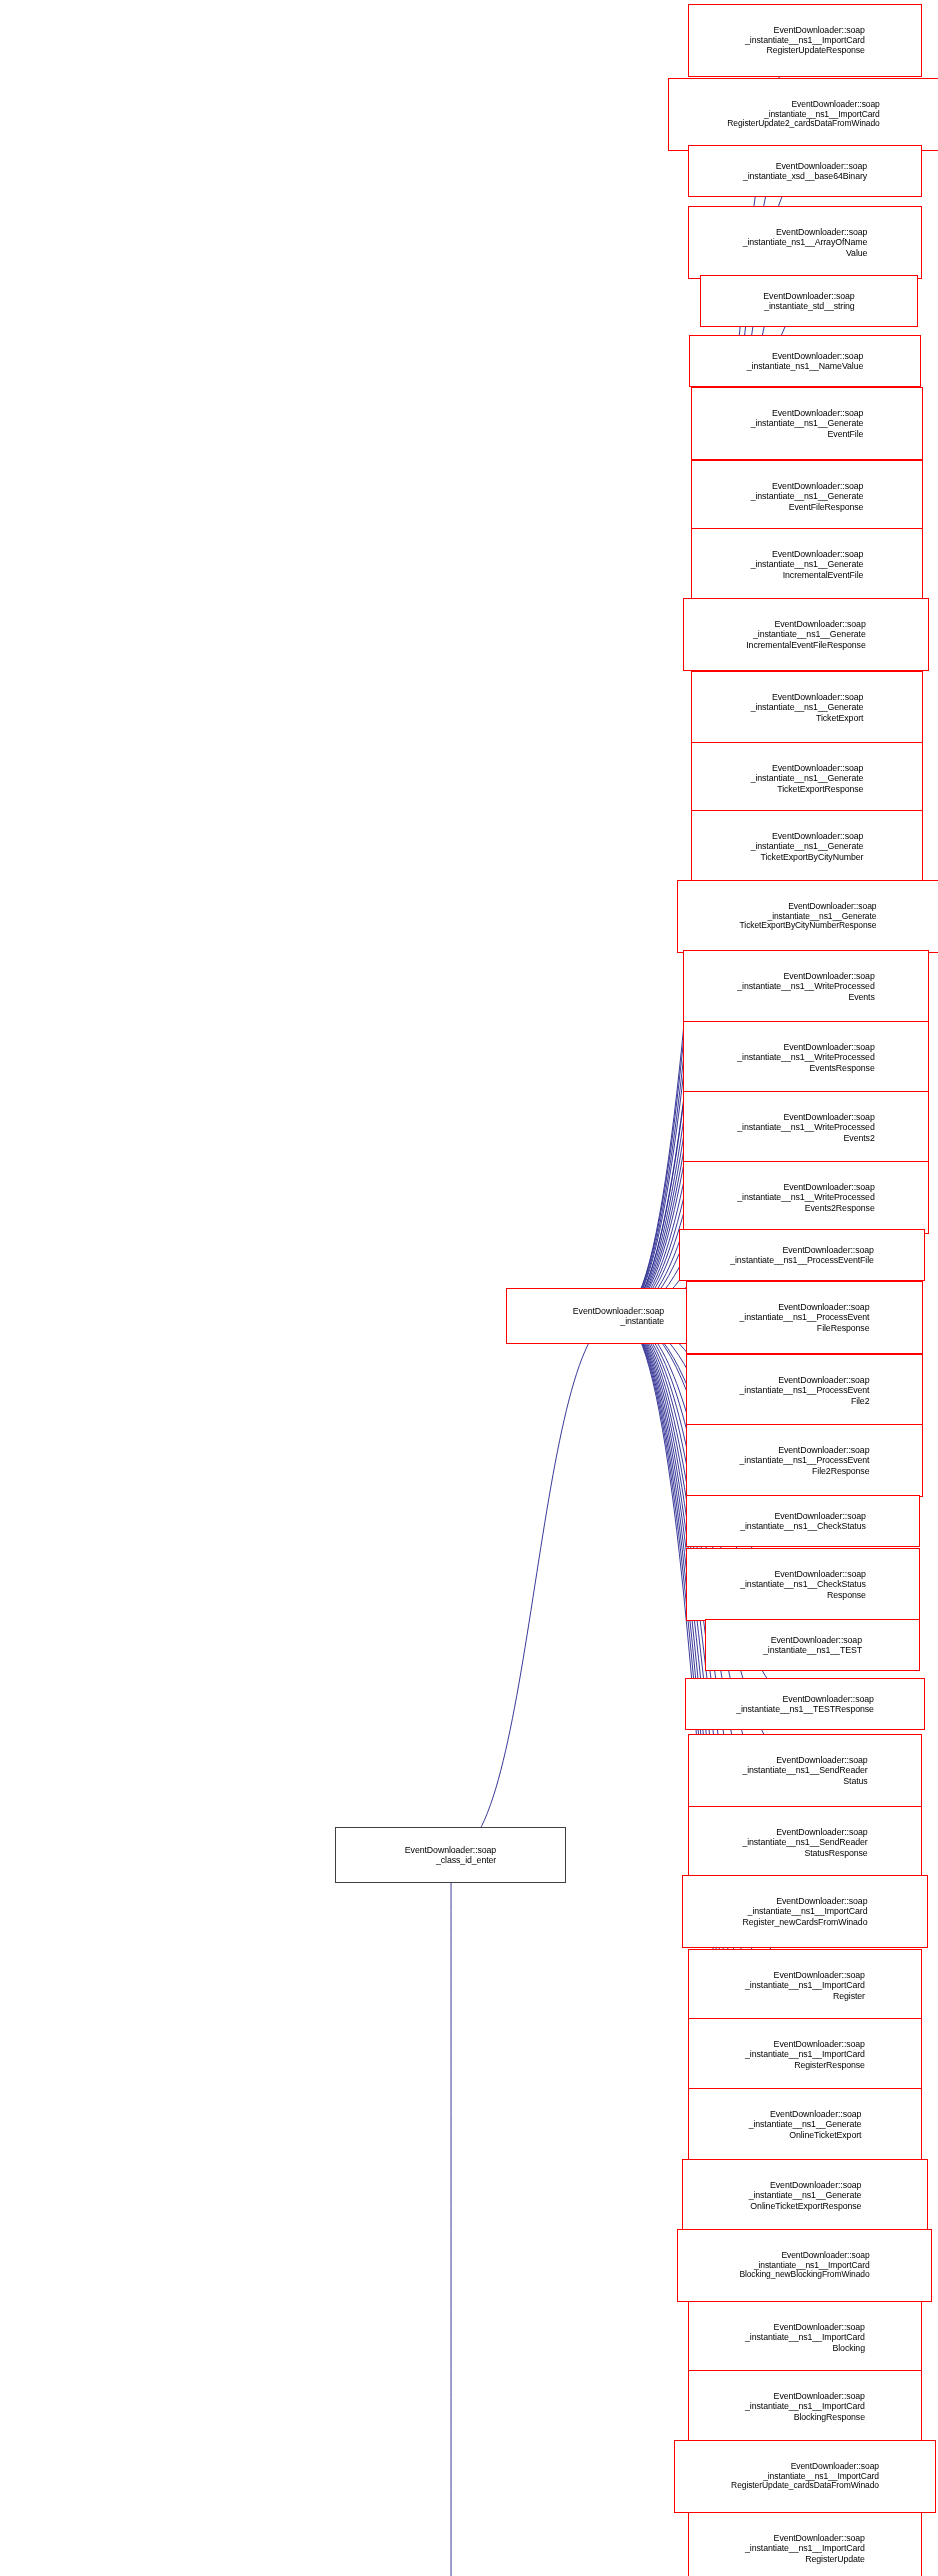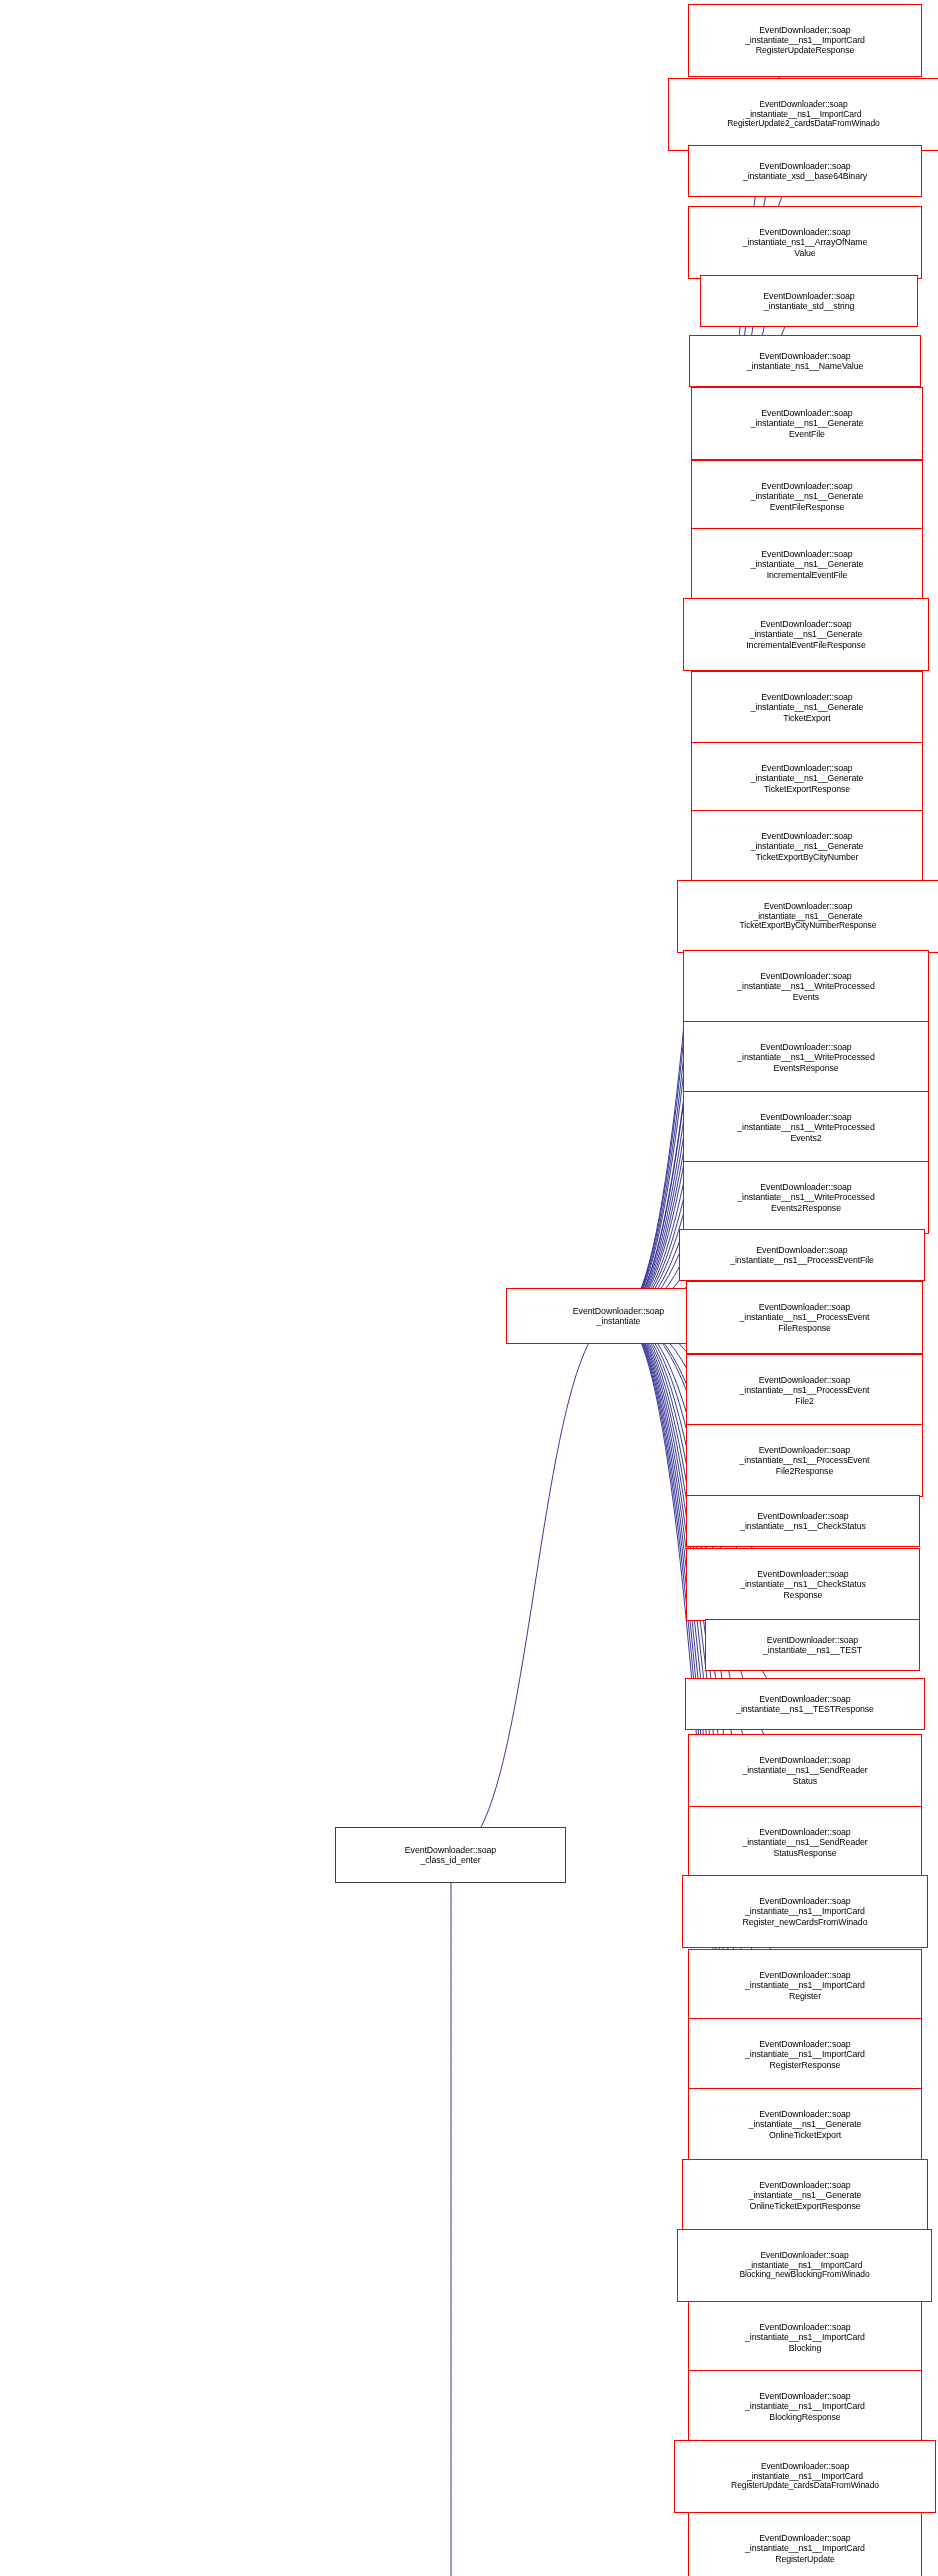--- a/index.html
+++ b/index.html
@@ -11,21 +11,21 @@
     font-family:"Liberation Sans", sans-serif;
     overflow:hidden;
   }
   #edges{position:absolute;left:0;top:0;width:939px;height:2576px;pointer-events:none;}
   .node{
     position:absolute;
     box-sizing:border-box;
     display:flex;
     align-items:center;
     justify-content:center;
-    text-align:center;
+    text-align:right;
     line-height:1.17;
     font-size:8.7px;
     color:#000000;
     background:#ffffff;
     border:0.8px solid #808080;
     padding:0.8px 1.7px;
     white-space:pre-line;
     letter-spacing:-0.1px;
   }
   .node.red{border:0.8px solid #ff0000;}

